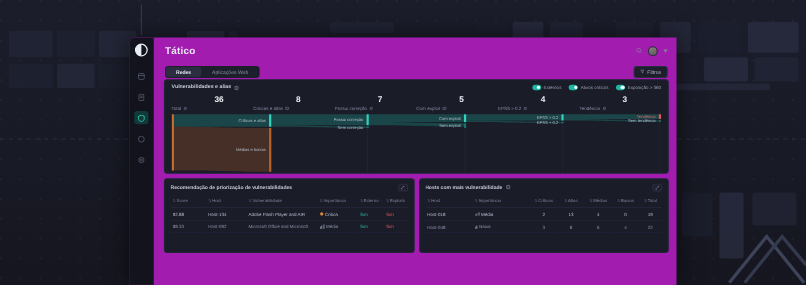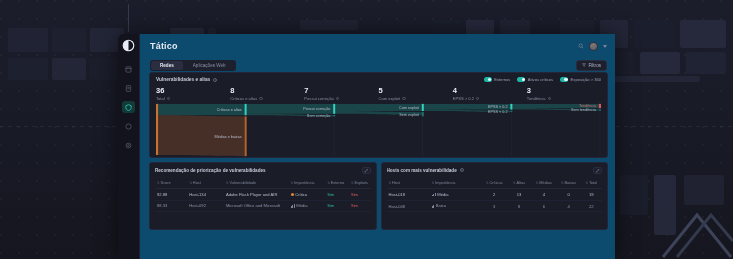--- a/index.html
+++ b/index.html
@@ -17,21 +17,21 @@
     background:
       radial-gradient(circle at 1px 1px, rgba(255,255,255,0.035) 1px, transparent 1px) 0 0 / 18px 18px,
       linear-gradient(180deg, #1b1d2b 0%, #191b27 40%, #15161f 100%);
   }
   .bkblock { position: absolute; border-radius: 2px; filter: blur(0.4px); }
 
   
   #app {
     position: absolute;
     left: 118px; top: 34px; width: 497px; height: 225px;
-    background: #0c4a6e;
+    background: #a21caf;
     border-top-left-radius: 5px;
     overflow: hidden;
     display: flex;
     box-shadow: 0 0 22px rgba(0,0,0,0.55);
   }
 
   
   #sidebar {
     width: 22px; flex: 0 0 22px;
     background: #12131d;
@@ -108,21 +108,21 @@
   .switch { width: 8px; height: 4.4px; border-radius: 3px; background: #1fb5a5; position: relative; }
   .switch::after {
     content: ""; position: absolute; right: .6px; top: .6px;
     width: 3.2px; height: 3.2px; border-radius: 50%; background: #e9fbf8;
   }
   .toggle span { font-size: 4.1px; color: #9aa1b4; white-space: nowrap; }
 
   
   .metrics { display: flex; margin-top: 4px; }
   .metric { flex: 1; }
-  .metric .val { font-size: 7.5px; color: #eef0f6; font-weight: bold; line-height: 9px; }
+  .metric .val { font-size: 7.5px; color: #eef0f6; font-weight: bold; line-height: 9px; margin-left: 39px; }
   .metric .lbl { font-size: 4.1px; color: #868da1; display: flex; align-items: center; gap: 2px; margin-top: 1px; }
   .metric .lbl i {
     font-style: normal; width: 3.4px; height: 3.4px; border-radius: 50%;
     border: .5px solid #4e5468; color: #4e5468; font-size: 2.6px; line-height: 2.8px; text-align: center;
   }
 
   
   #sankey-wrap { flex: 1; position: relative; margin-top: 1px; min-height: 0; }
   #sankey-wrap svg { width: 100%; height: 100%; display: block; }
 

